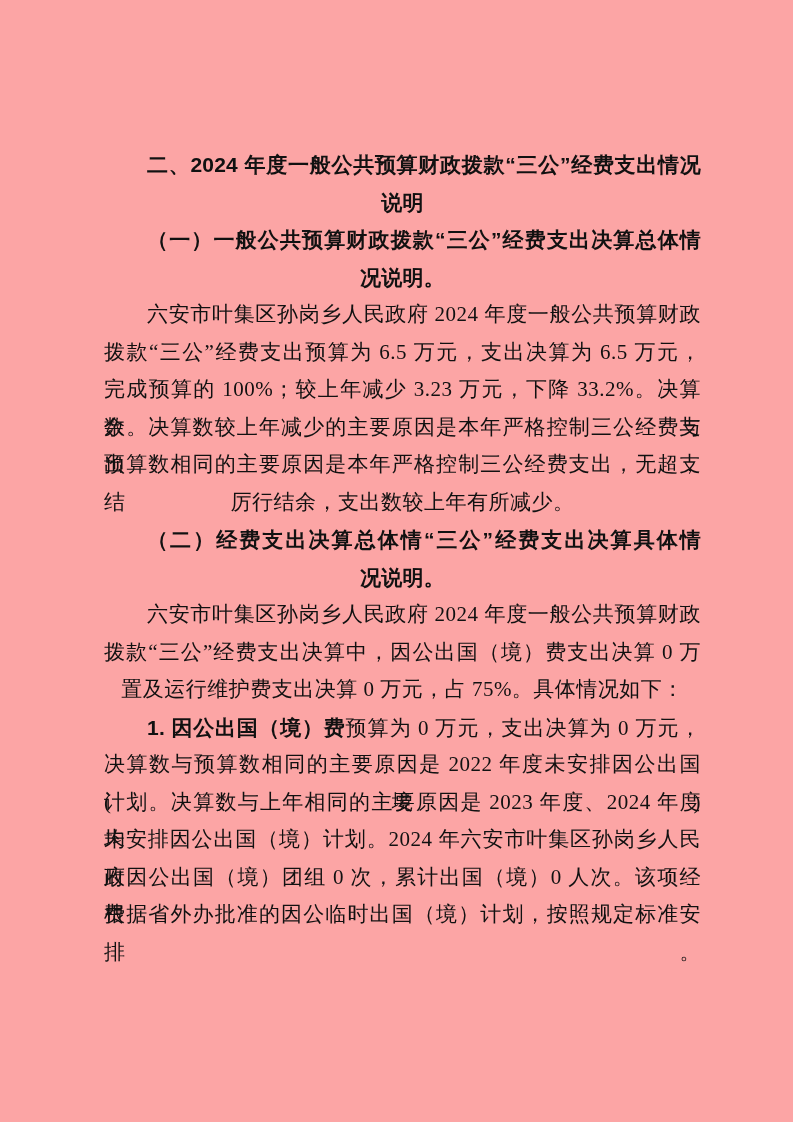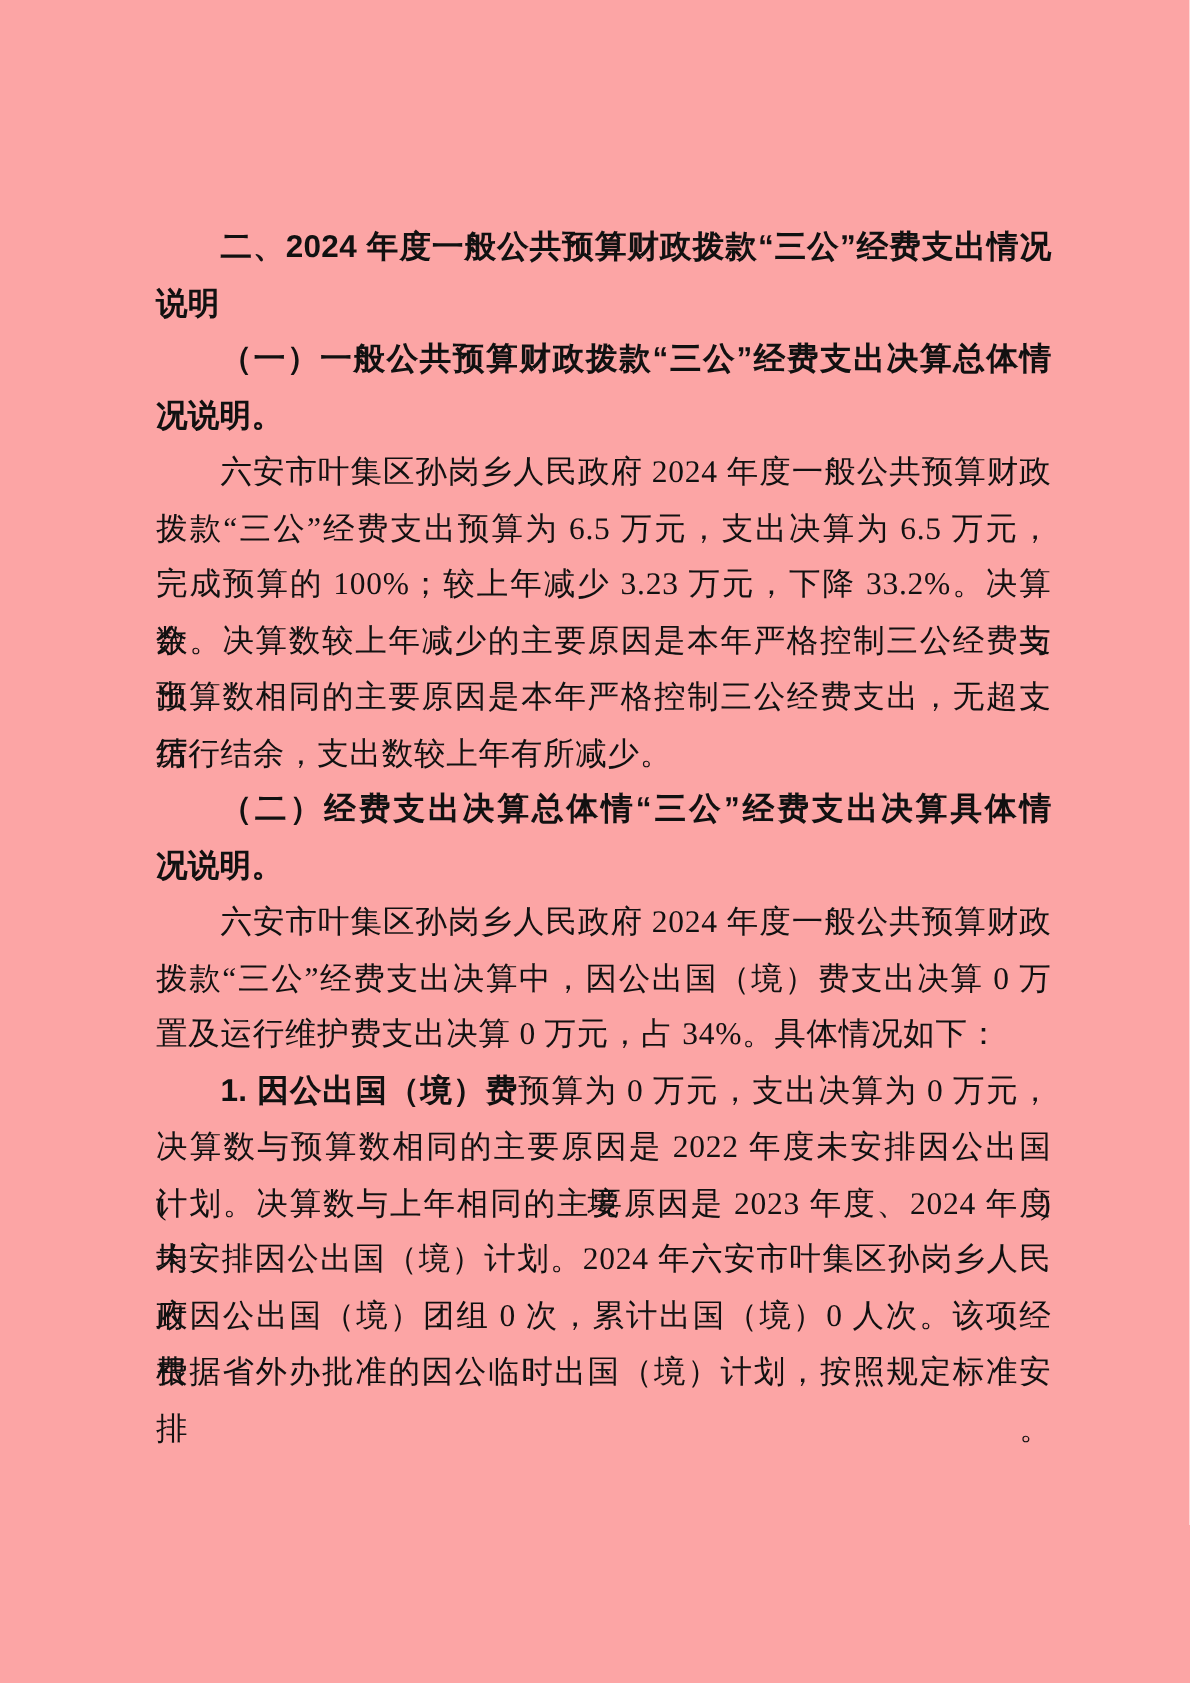--- a/index.html
+++ b/index.html
@@ -19,21 +19,21 @@
   .doc {
     position: absolute;
     left: 104px;
     top: 146px;
     width: 597px;
   }
   .line {
     font-size: 21px;
     line-height: 37.5px;
     height: 37.5px;
-    text-align: left;
+    text-align: center;
     letter-spacing: 0.5px;
   }
   .line.indent {
     text-indent: 43px;
   }
   .line.fill {
     text-align: justify;
     text-align-last: justify;
     text-justify: inter-character;
   }
@@ -55,21 +55,21 @@
       <div class="line indent fill"><span class="">六安市叶集区孙岗乡人民政府 2024 年度一般公共预算财政</span></div>
       <div class="line fill"><span class="">拨款“三公”经费支出预算为 6.5 万元，支出决算为 6.5 万元，</span></div>
       <div class="line fill"><span class="">完成预算的 100%；较上年减少 3.23 万元，下降 33.2%。决算数与</span></div>
       <div class="line fill"><span class="">余。决算数较上年减少的主要原因是本年严格控制三公经费支出，</span></div>
       <div class="line fill"><span class="">预算数相同的主要原因是本年严格控制三公经费支出，无超支结</span></div>
       <div class="line"><span class="">厉行结余，支出数较上年有所减少。</span></div>
       <div class="line indent fill"><span class="b">（二）经费支出决算总体情“三公”经费支出决算具体情</span></div>
       <div class="line"><span class="b">况说明。</span></div>
       <div class="line indent fill"><span class="">六安市叶集区孙岗乡人民政府 2024 年度一般公共预算财政</span></div>
       <div class="line fill"><span class="">拨款“三公”经费支出决算中，因公出国（境）费支出决算 0 万</span></div>
-      <div class="line"><span class="">置及运行维护费支出决算 0 万元，占 34%。具体情况如下：</span></div>
+      <div class="line"><span class="">置及运行维护费支出决算 0 万元，占 75%。具体情况如下：</span></div>
       <div class="line indent fill"><span class="b">1. 因公出国（境）费</span><span class="">预算为 0 万元，支出决算为 0 万元，</span></div>
       <div class="line fill"><span class="">决算数与预算数相同的主要原因是 2022 年度未安排因公出国(境)</span></div>
       <div class="line fill"><span class="">计划。决算数与上年相同的主要原因是 2023 年度、2024 年度均</span></div>
       <div class="line fill"><span class="">未安排因公出国（境）计划。2024 年六安市叶集区孙岗乡人民政</span></div>
       <div class="line fill"><span class="">府因公出国（境）团组 0 次，累计出国（境）0 人次。该项经费</span></div>
       <div class="line fill"><span class="">根据省外办批准的因公临时出国（境）计划，按照规定标准安排。</span></div>
     </div>
 </div>
 
 </body></html>

